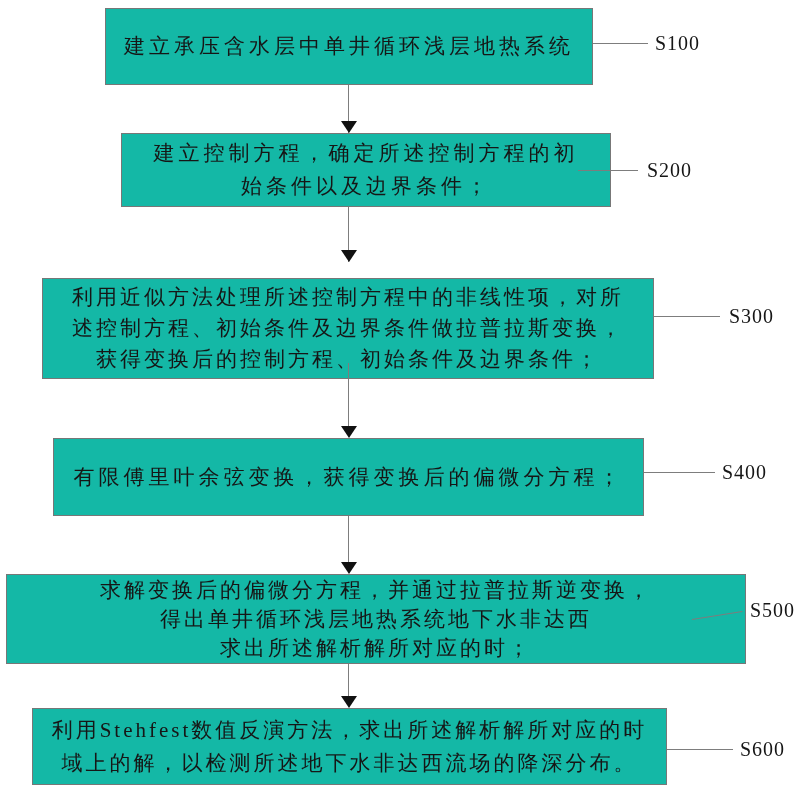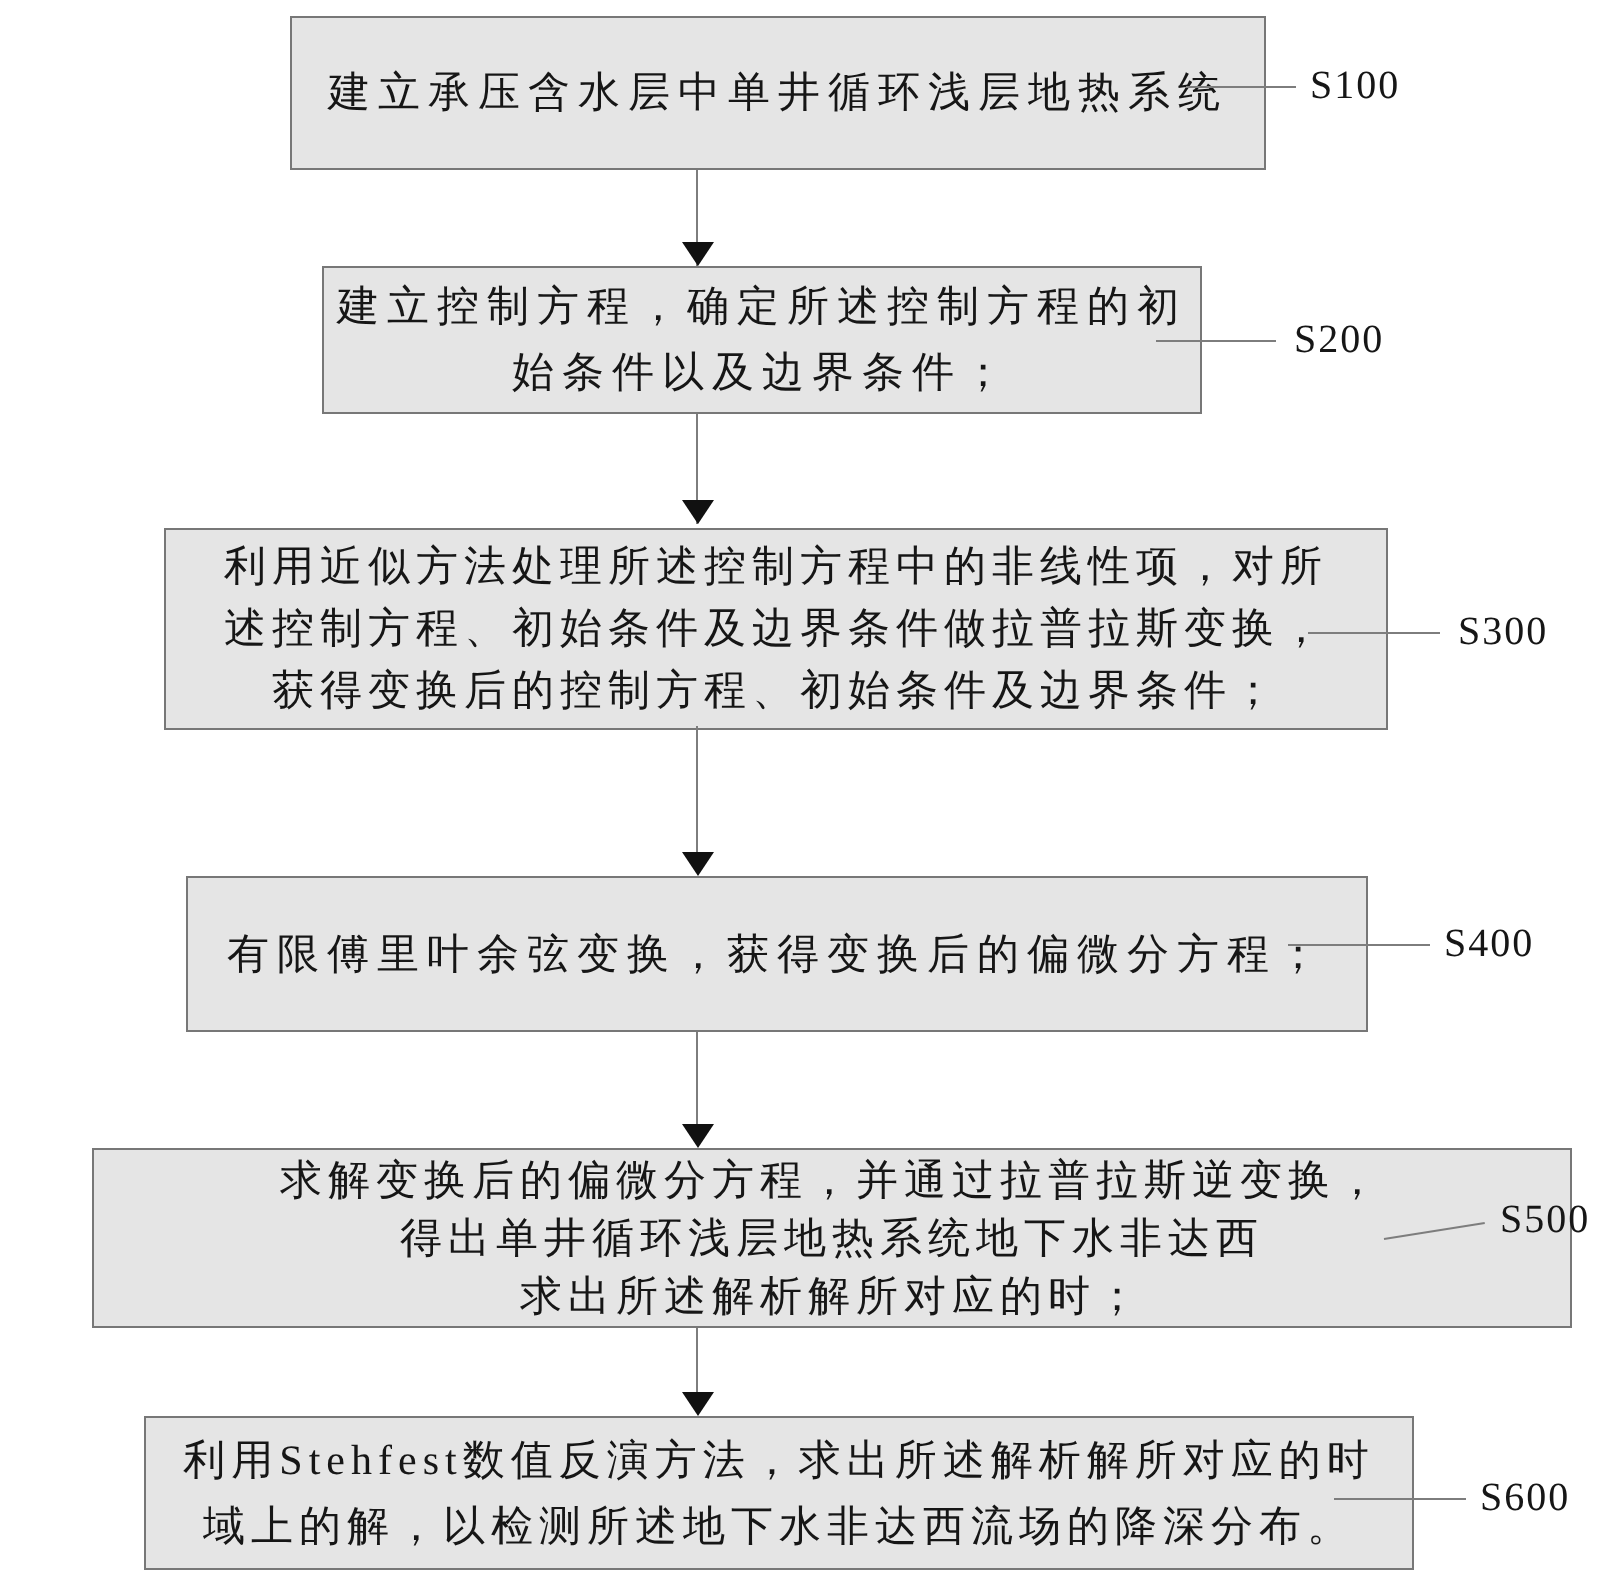--- a/index.html
+++ b/index.html
@@ -11,29 +11,28 @@
     position: relative;
     width: 800px;
     height: 793px;
     background: #ffffff;
     font-family: "Liberation Serif", "DejaVu Serif", serif;
     overflow: hidden;
   }
   .flow-box {
     position: absolute;
     border: 1px solid #777777;
-    background: #e5e5e5;
+    background: #14b8a6;
     display: flex;
     flex-direction: column;
     justify-content: center;
     align-items: center;
     text-align: center;
     color: #161616;
     box-sizing: border-box;
-    margin-left: 40px;
   }
   .flow-box .line {
     font-size: 21px;
     letter-spacing: 4px;
     line-height: 33px;
     white-space: nowrap;
   }
   .flow-box.tight .line { line-height: 31px; letter-spacing: 3px; }
   .flow-box.tighter .line { line-height: 29px; letter-spacing: 3px; }
   .vline {
@@ -73,31 +72,31 @@
 
   <div class="flow-box" style="left:105px; top:8px; width:488px; height:77px;">
     <div class="line">建立承压含水层中单井循环浅层地热系统</div>
   </div>
   <div class="hline" style="left:593px; top:43px; width:55px;"></div>
   <div class="step-label" style="left:655px; top:32px;">S100</div>
 
   <div class="vline" style="left:348px; top:85px; height:48px;"></div>
   <div class="arrow-head" style="left:341px; top:121px;"></div>
 
-  <div class="flow-box" style="left:121px; top:133px; width:440px; height:74px;">
+  <div class="flow-box" style="left:121px; top:133px; width:490px; height:74px;">
     <div class="line">建立控制方程，确定所述控制方程的初</div>
     <div class="line">始条件以及边界条件；</div>
   </div>
   <div class="hline" style="left:578px; top:170px; width:60px;"></div>
   <div class="step-label" style="left:647px; top:159px;">S200</div>
 
   <div class="vline" style="left:348px; top:207px; height:55px;"></div>
   <div class="arrow-head" style="left:341px; top:250px;"></div>
 
-  <div class="flow-box tight" style="left:42px; top:264px; width:612px; height:101px;">
+  <div class="flow-box tight" style="left:42px; top:278px; width:612px; height:101px;">
     <div class="line">利用近似方法处理所述控制方程中的非线性项，对所</div>
     <div class="line">述控制方程、初始条件及边界条件做拉普拉斯变换，</div>
     <div class="line">获得变换后的控制方程、初始条件及边界条件；</div>
   </div>
   <div class="hline" style="left:654px; top:316px; width:66px;"></div>
   <div class="step-label" style="left:729px; top:305px;">S300</div>
 
   <div class="vline" style="left:348px; top:363px; height:64px;"></div>
   <div class="arrow-head" style="left:341px; top:426px;"></div>
 

